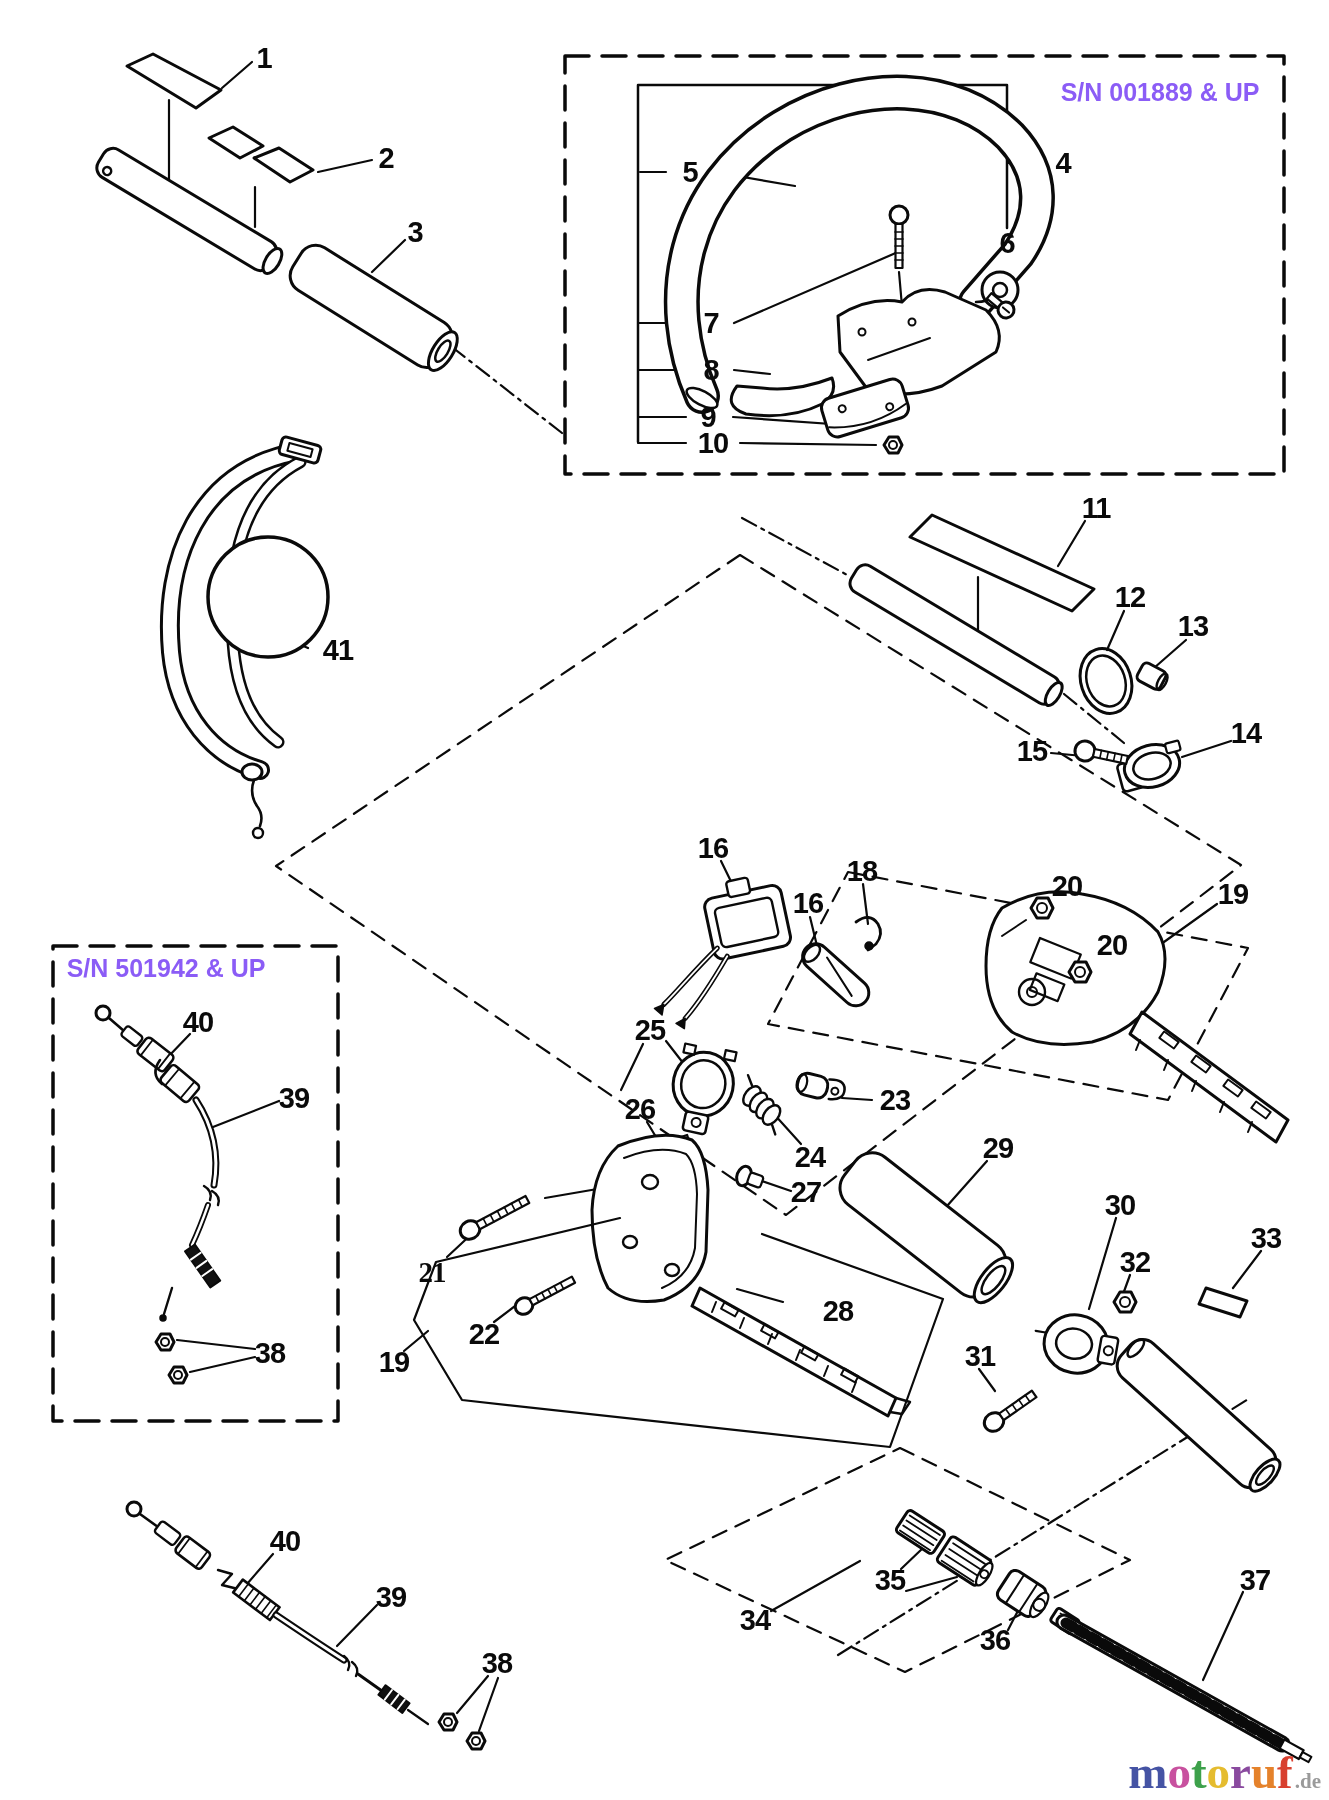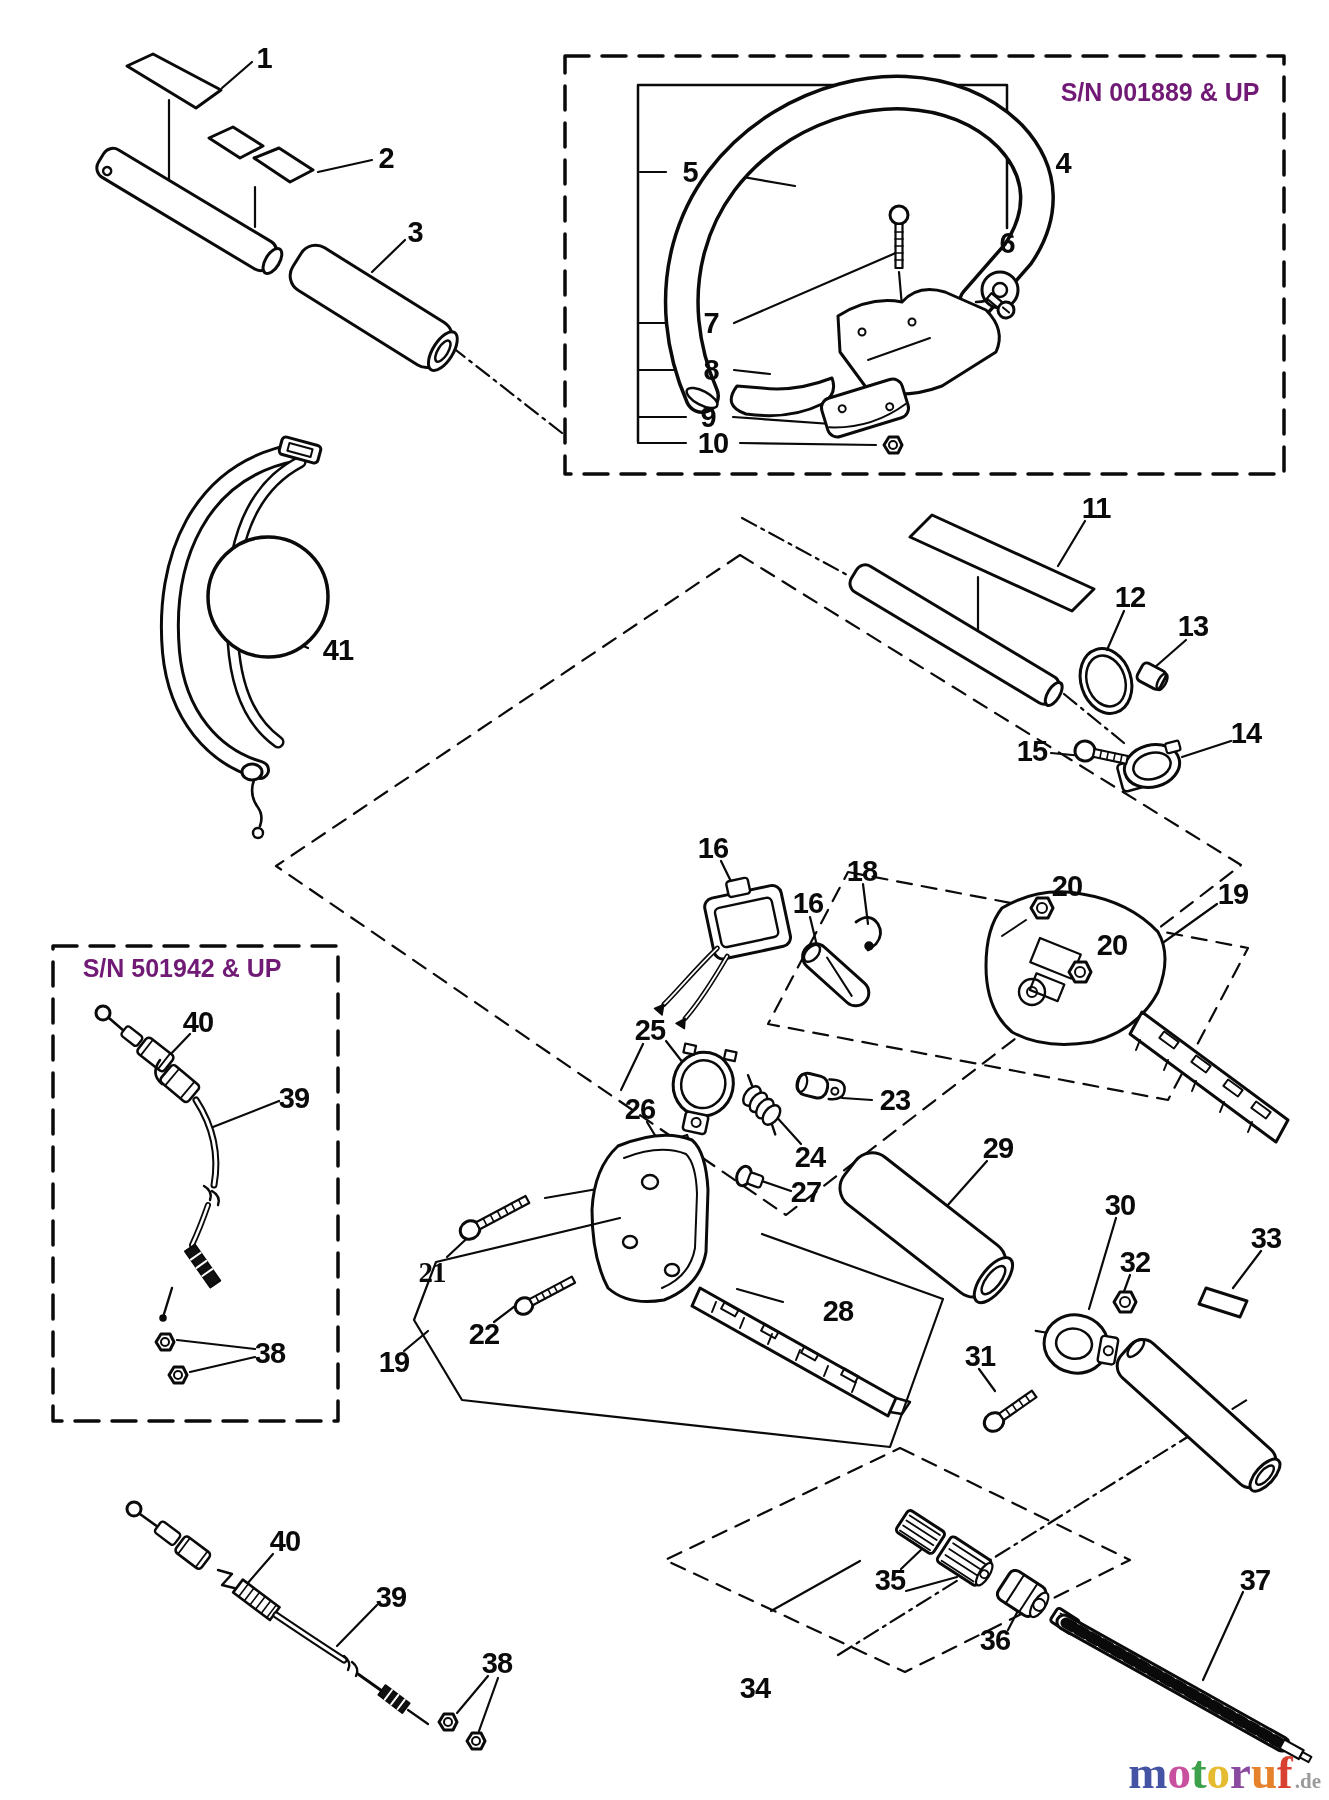--- a/index.html
+++ b/index.html
@@ -2,21 +2,21 @@
 <html><head>
 <meta charset="utf-8">
 <style>
   html,body{margin:0;padding:0;background:#e8e8e8;}
   .stage{position:relative;width:1329px;height:1800px;background:#ffffff;overflow:hidden;
          font-family:"Liberation Sans", sans-serif;}
   .stage svg{position:absolute;left:0;top:0;}
   .callout{position:absolute;transform:translate(-50%,-50%);font-weight:bold;font-size:29px;
            color:#0a0a0a;letter-spacing:-1px;white-space:nowrap;}
   .sn-label{position:absolute;transform:translate(-50%,-50%);font-weight:bold;font-size:25px;
-            color:#701a75;white-space:nowrap;}
+            color:#8b5cf6;white-space:nowrap;}
   #watermark{position:absolute;right:8px;bottom:4px;display:flex;align-items:baseline;
              font-family:"Liberation Serif", serif;font-weight:bold;}
   #watermark .wm-ch{font-size:47px;line-height:1;}
   #watermark .wm-suffix{font-size:21px;margin-left:2px;}
 </style>
 </head>
 <body>
 
 <div class="stage">
 
@@ -535,21 +535,21 @@
   </g>
   <g>
     <polygon points="457,1722 453,1730 444,1730 439,1722 444,1714 453,1714" fill="#fff"></polygon>
     <circle cx="448" cy="1722" r="4" stroke-width="2"></circle>
     <polygon points="485,1741 481,1749 472,1749 467,1741 472,1733 481,1733" fill="#fff"></polygon>
     <circle cx="476" cy="1741" r="4" stroke-width="2"></circle>
   </g>
 </svg>
 
 <div class="sn-label" style="left:1160px;top:92px;">S/N 001889 &amp; UP</div>
-<div class="sn-label" style="left:182px;top:968px;">S/N 501942 &amp; UP</div>
+<div class="sn-label" style="left:166px;top:968px;">S/N 501942 &amp; UP</div>
 
 <div id="callouts">
       <div class="callout" style="left: 264px; top: 58px;">1</div>
       <div class="callout" style="left: 386px; top: 158px;">2</div>
       <div class="callout" style="left: 415px; top: 232px;">3</div>
       <div class="callout" style="left: 1063px; top: 163px;">4</div>
       <div class="callout" style="left: 690px; top: 172px;">5</div>
       <div class="callout" style="left: 1007px; top: 243px;">6</div>
       <div class="callout" style="left: 711px; top: 323px;">7</div>
       <div class="callout" style="left: 711px; top: 370px;">8</div>
@@ -573,21 +573,21 @@
       <div class="callout" style="left: 810px; top: 1157px;">24</div>
       <div class="callout" style="left: 650px; top: 1030px;">25</div>
       <div class="callout" style="left: 640px; top: 1109px;">26</div>
       <div class="callout" style="left: 806px; top: 1192px;">27</div>
       <div class="callout" style="left: 798px; top: 1311px; margin-left: 40px;">28</div>
       <div class="callout" style="left: 998px; top: 1148px;">29</div>
       <div class="callout" style="left: 1120px; top: 1205px;">30</div>
       <div class="callout" style="left: 980px; top: 1356px;">31</div>
       <div class="callout" style="left: 1135px; top: 1262px;">32</div>
       <div class="callout" style="left: 1266px; top: 1238px;">33</div>
-      <div class="callout" style="left: 755px; top: 1688px;">34</div>
+      <div class="callout" style="left: 755px; top: 1620px;">34</div>
       <div class="callout" style="left: 890px; top: 1580px;">35</div>
       <div class="callout" style="left: 995px; top: 1640px;">36</div>
       <div class="callout" style="left: 1255px; top: 1580px;">37</div>
       <div class="callout" style="left: 270px; top: 1353px;">38</div>
       <div class="callout" style="left: 294px; top: 1098px;">39</div>
       <div class="callout" style="left: 198px; top: 1022px;">40</div>
       <div class="callout" style="left: 497px; top: 1663px;">38</div>
       <div class="callout" style="left: 391px; top: 1597px;">39</div>
       <div class="callout" style="left: 285px; top: 1541px;">40</div>
       <div class="callout" style="left: 326px; top: 650px; margin-left: 12px;">41</div>

